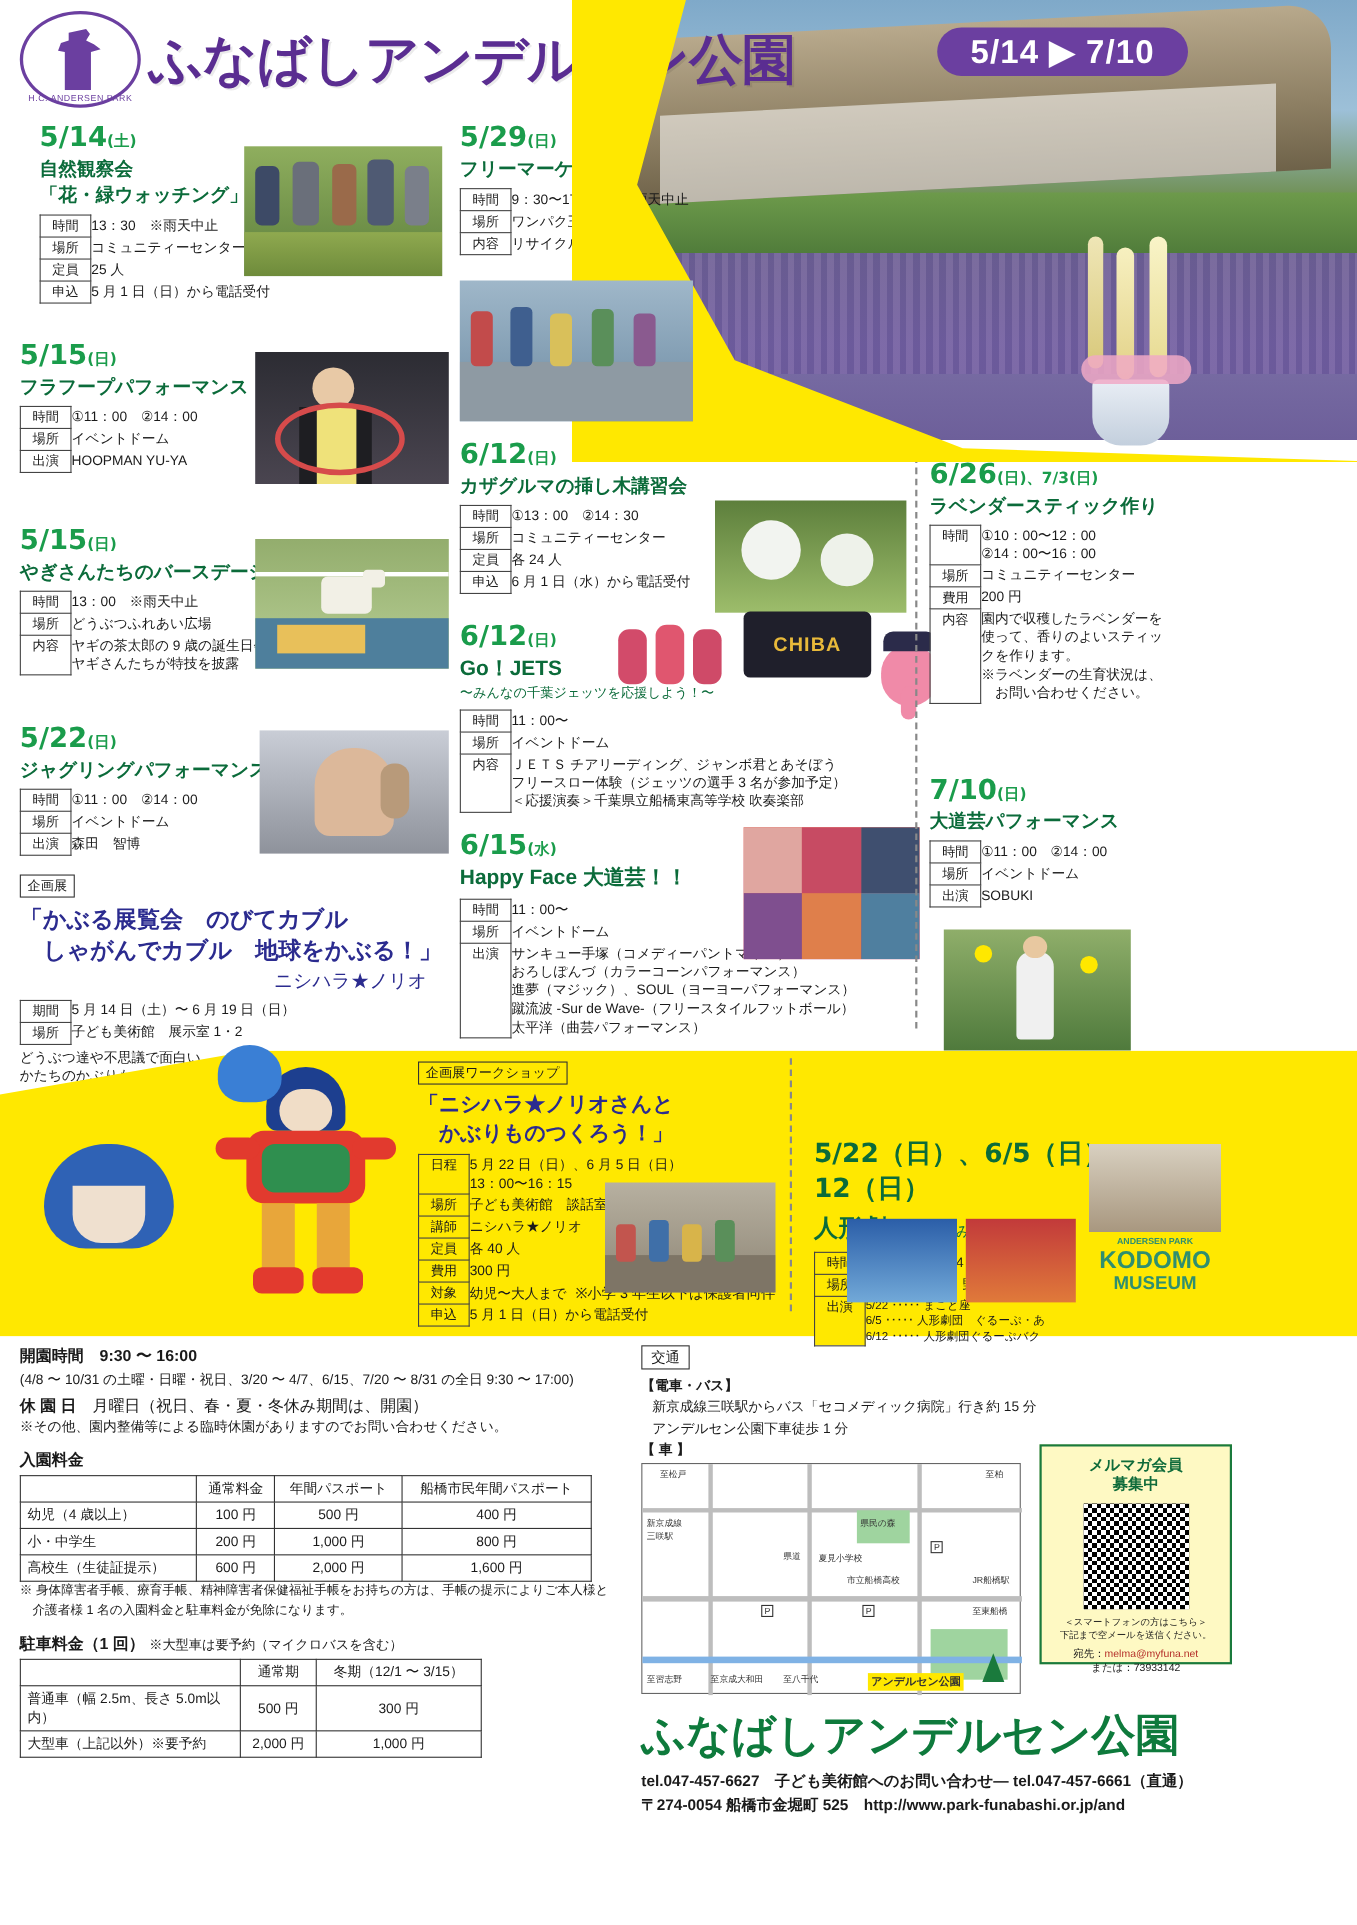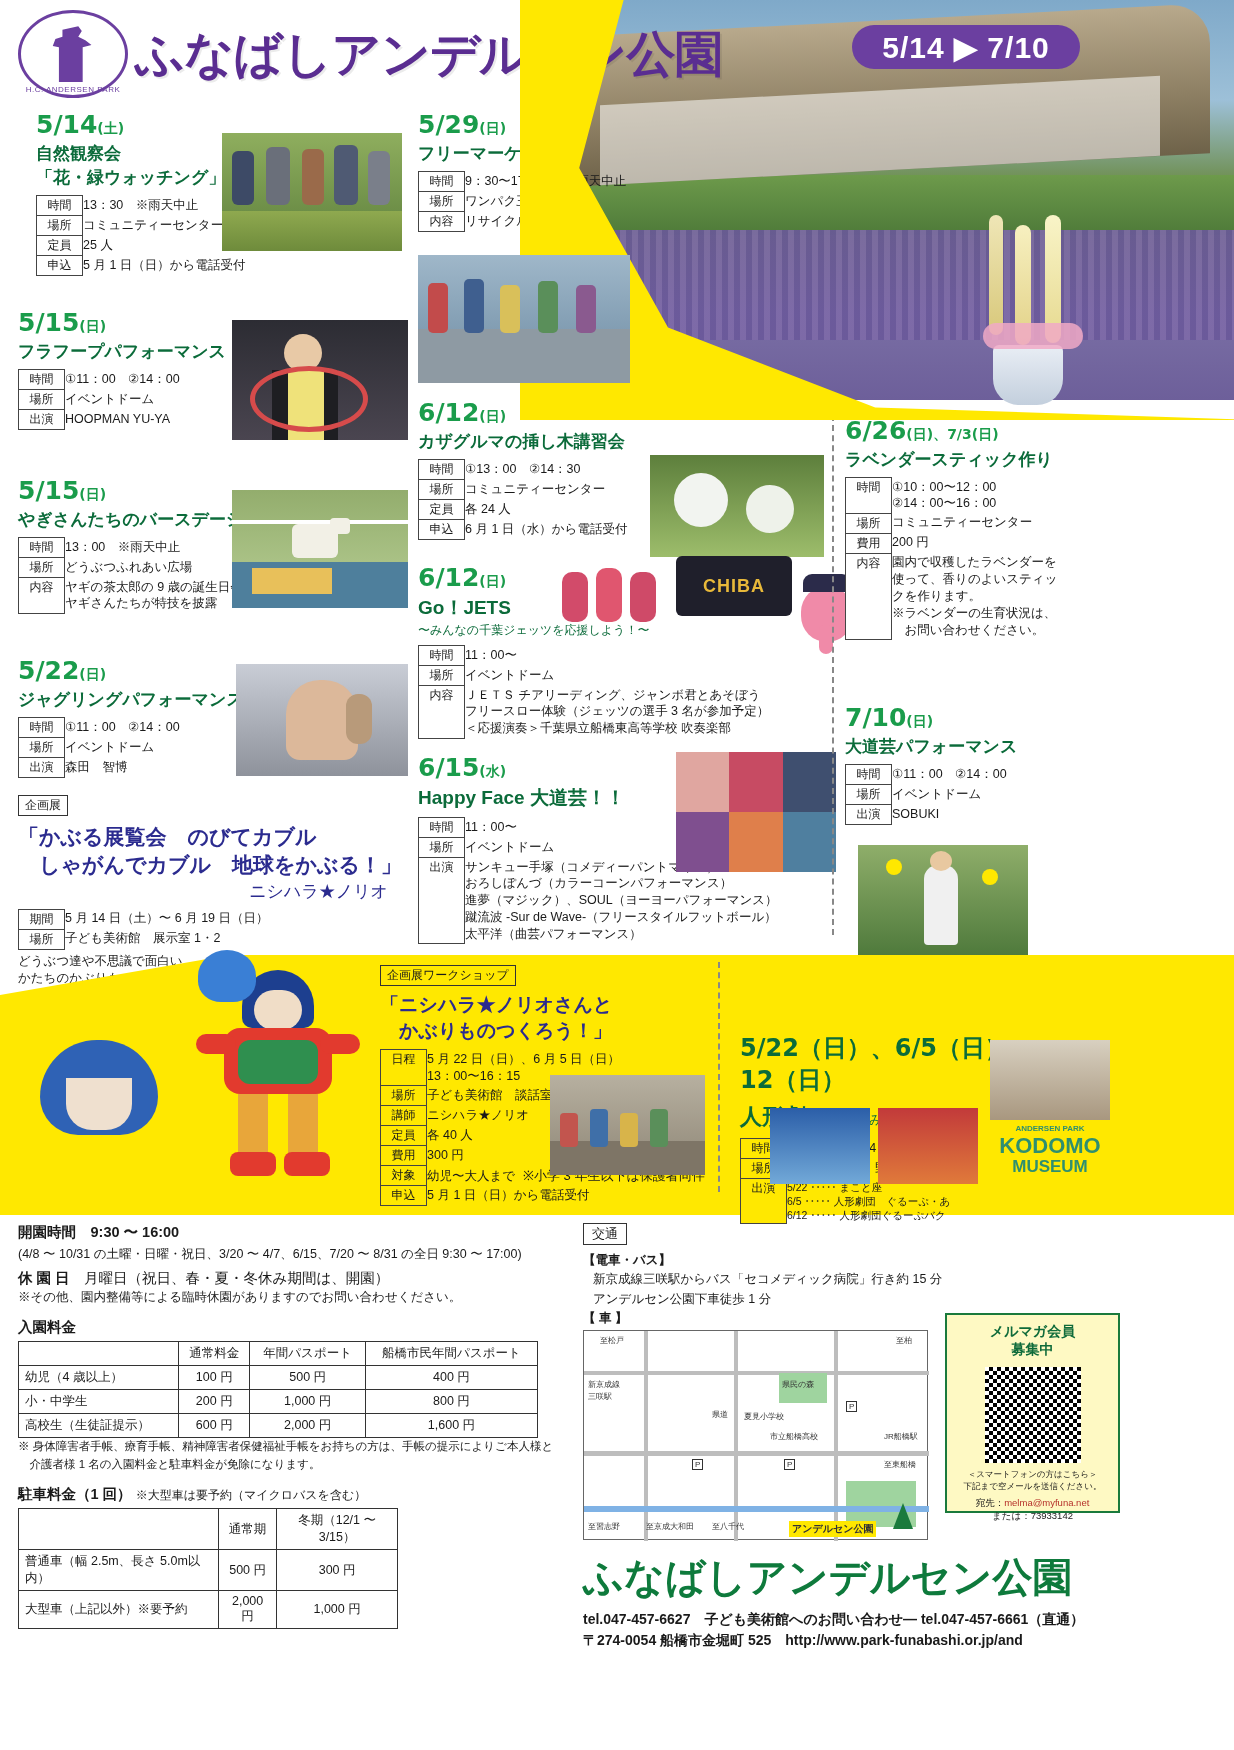--- a/index.html
+++ b/index.html
@@ -679,21 +679,21 @@
         </tr>
       </tbody>
         </table>
       <div class="f-t" style="font-size:11.5px;">※ 身体障害者手帳、療育手帳、精神障害者保健福祉手帳をお持ちの方は、手帳の提示によりご本人様と</div>
       <div class="f-t" style="font-size:11.5px;">　介護者様 1 名の入園料金と駐車料金が免除になります。</div>
 
       <div class="f-h" style="margin-top:12px;">
         <span>駐車料金（1 回）</span>
         <span style="font-weight:normal; font-size:12px;">※大型車は要予約（マイクロバスを含む）</span>
       </div>
-      <table class="price" style="margin-top:4px; width:380px;">
+      <table class="price" style="margin-top:4px; width:420px;">
         <tbody>
             <tr>
           <th style="width:200px;"></th>
           <th>通常期</th>
           <th>冬期（12/1 〜 3/15）</th>
         </tr>
         <tr>
           <td class="left">普通車（幅 2.5m、長さ 5.0m以内）</td>
           <td>500 円</td>
           <td>300 円</td>

